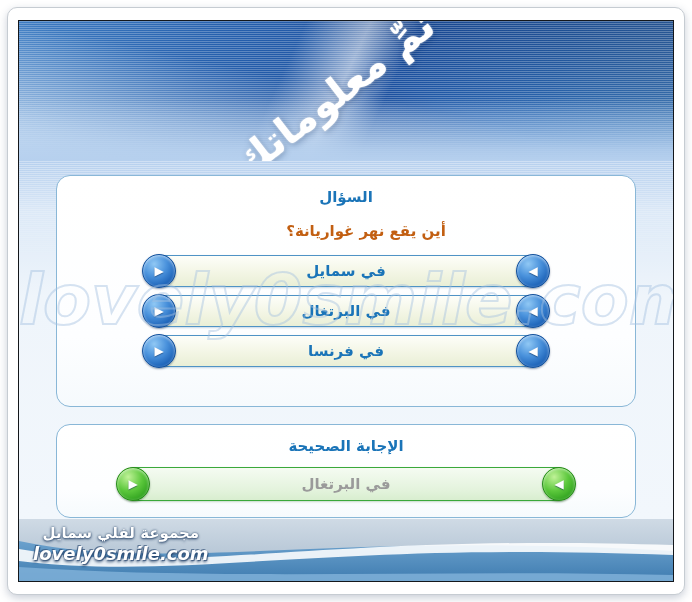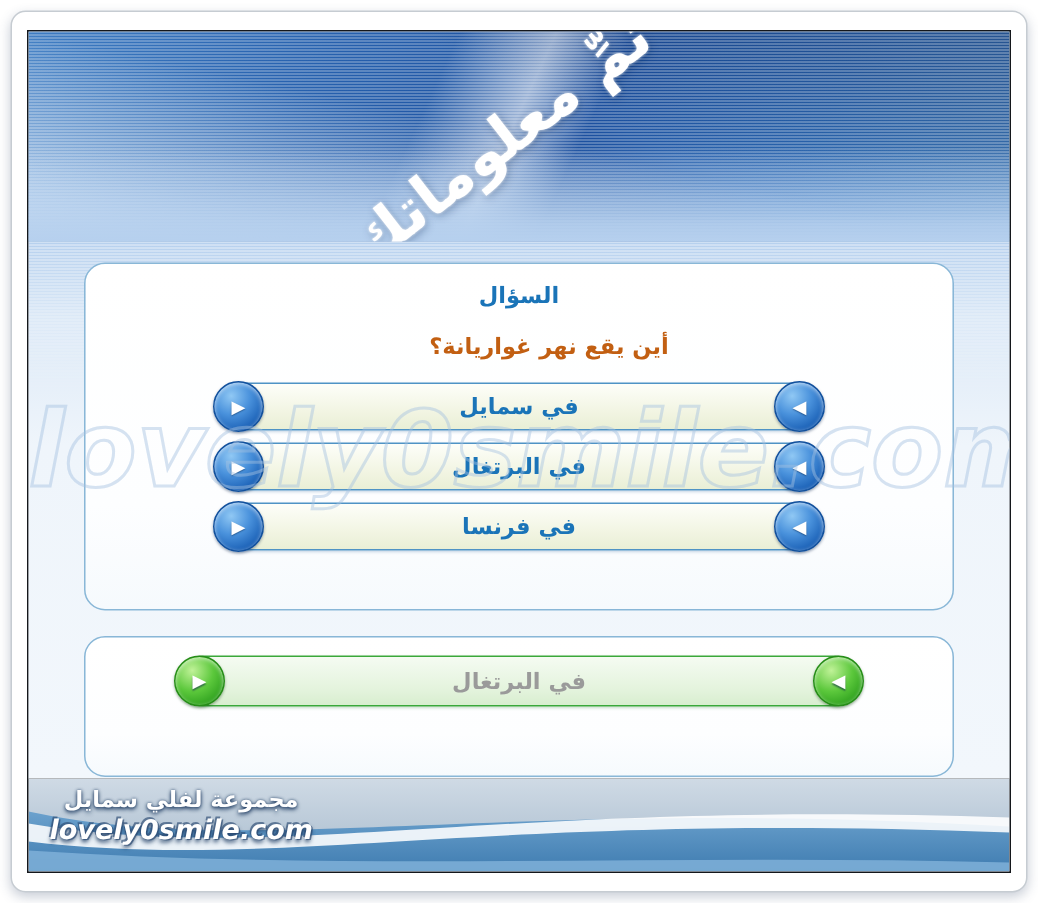--- a/index.html
+++ b/index.html
@@ -89,21 +89,21 @@
     background:radial-gradient(circle at 35% 28%, #90c8f4 0%, #4a92dc 40%, #1d63b8 75%, #15529e 100%);
     border:1px solid #12509c;
     box-shadow:inset 0 1px 3px rgba(255,255,255,0.65), 0 1px 2px rgba(0,30,70,0.4);
   }
   .btn.green{
     background:radial-gradient(circle at 35% 28%, #c0f298 0%, #5cc83c 45%, #2ea01e 80%, #268c18 100%);
     border:1px solid #268c18;
     box-shadow:inset 0 1px 3px rgba(255,255,255,0.65), 0 1px 2px rgba(10,60,10,0.4);
   }
   
-  .footer{position:relative;height:62px;flex:none;overflow:hidden;background:#737373;}
+  .footer{position:relative;height:62px;flex:none;overflow:hidden;background:#6d28d9;}
   .footer svg{position:absolute;inset:0;width:100%;height:100%;}
   .credit{position:absolute;left:14px;top:5px;z-index:3;text-align:center;color:#fff;}
   .credit-ar{font-size:15px;font-weight:bold;direction:rtl;
     text-shadow:0 1px 3px rgba(20,50,90,0.95), 0 0 2px rgba(20,50,90,0.7);}
   .credit-en{font-size:18px;font-weight:bold;font-style:italic;margin-top:1px;
     text-shadow:-1px -1px 0 rgba(45,75,115,0.65), 1px 1px 0 rgba(45,75,115,0.65), 0 2px 3px rgba(20,50,90,0.85);}
   [dir="rtl"]{direction:rtl;}
 </style>
 </head>
 <body>
@@ -140,20 +140,21 @@
           <div class="pill" dir="rtl">
             <span class="btn blue left">▶</span>
             <span>في فرنسا</span>
             <span class="btn blue right">◀</span>
           </div>
 
         </div>
       </div>
 
       <div class="box abox">
+        <div class="section-title" dir="rtl">الإجابة الصحيحة</div>
         <div class="answer-pill" dir="rtl">
           <span class="btn green left">▶</span>
           <span>في البرتغال</span>
           <span class="btn green right">◀</span>
         </div>
       </div>
 
     </div>
 
     <div class="footer">

